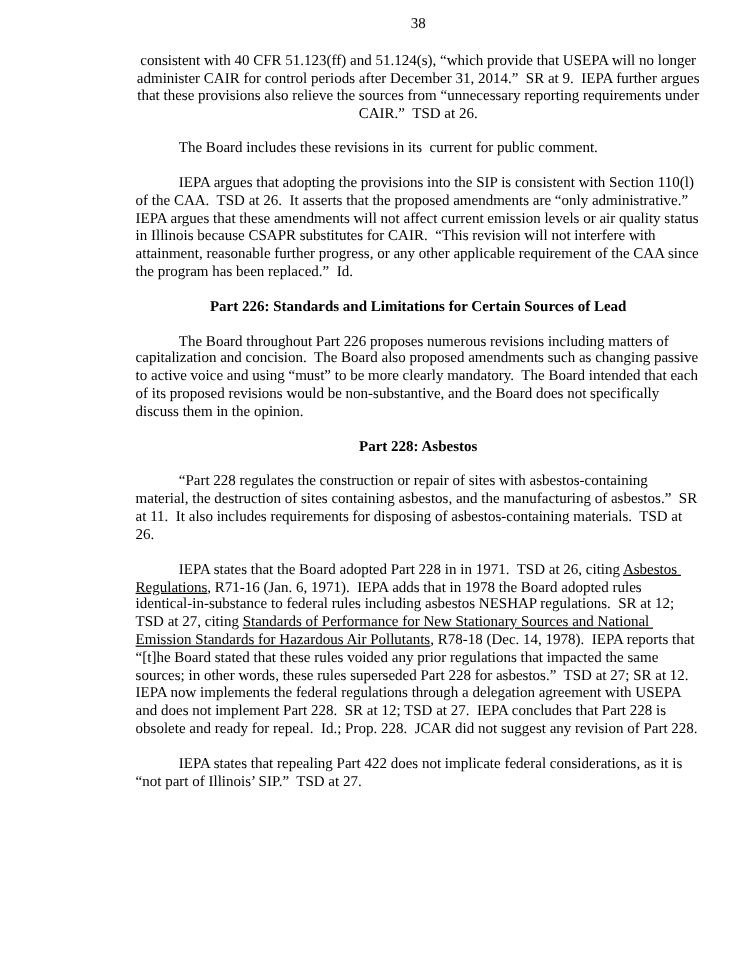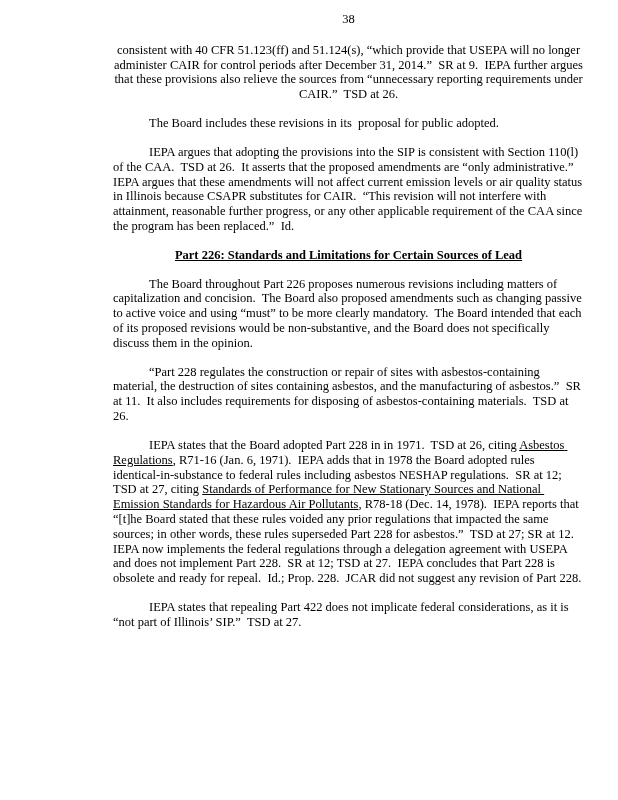--- a/index.html
+++ b/index.html
@@ -28,42 +28,42 @@
     white-space: pre-wrap;
     text-indent: 36px;
     margin-bottom: 14px;
     text-align: left;
   }
   .para.noindent { text-indent: 0; text-align: center; }
   .heading {
     font-size: 12.5px;
     font-weight: bold;
     text-align: center;
-    text-decoration: underline;
     margin: 2px 0 14px 0;
   }
   .u { text-decoration: underline; }
 </style>
 </head>
 <body>
 
 <div class="page">
   <div class="page-number">38</div>
 
   <p class="para noindent">consistent with 40 CFR 51.123(ff) and 51.124(s), “which provide that USEPA will no longer administer CAIR for control periods after December 31, 2014.”  SR at 9.  IEPA further argues that these provisions also relieve the sources from “unnecessary reporting requirements under CAIR.”  TSD at 26.</p>
 
-  <p class="para">The Board includes these revisions in its  proposal for public adopted.</p>
+  <p class="para">The Board includes these revisions in its  current for public comment.</p>
 
   <p class="para">IEPA argues that adopting the provisions into the SIP is consistent with Section 110(l) of the CAA.  TSD at 26.  It asserts that the proposed amendments are “only administrative.”  IEPA argues that these amendments will not affect current emission levels or air quality status in Illinois because CSAPR substitutes for CAIR.  “This revision will not interfere with attainment, reasonable further progress, or any other applicable requirement of the CAA since the program has been replaced.”  Id.</p>
 
   <h2 class="heading">Part 226:  Standards and Limitations for Certain Sources of Lead</h2>
 
 
   <p class="para">The Board throughout Part 226 proposes numerous revisions including matters of capitalization and concision.  The Board also proposed amendments such as changing passive to active voice and using “must” to be more clearly mandatory.  The Board intended that each of its proposed revisions would be non-substantive, and the Board does not specifically discuss them in the opinion.</p>
 
+  <h2 class="heading">Part 228:  Asbestos</h2>
 
   <p class="para">“Part 228 regulates the construction or repair of sites with asbestos-containing material, the destruction of sites containing asbestos, and the manufacturing of asbestos.”  SR at 11.  It also includes requirements for disposing of asbestos-containing materials.  TSD at 26.</p>
 
   <p class="para"><span>IEPA states that the Board adopted Part 228 in in 1971.  TSD at 26, citing </span><span class="u">Asbestos Regulations</span><span>, R71-16 (Jan. 6, 1971).  IEPA adds that in 1978 the Board adopted rules identical-in-substance to federal rules including asbestos NESHAP regulations.  SR at 12; TSD at 27, citing </span><span class="u">Standards of Performance for New Stationary Sources and National Emission Standards for Hazardous Air Pollutants</span><span>, R78-18 (Dec. 14, 1978).  IEPA reports that “[t]he Board stated that these rules voided any prior regulations that impacted the same sources; in other words, these rules superseded Part 228 for asbestos.”  TSD at 27; SR at 12.  IEPA now implements the federal regulations through a delegation agreement with USEPA and does not implement Part 228.  SR at 12; TSD at 27.  IEPA concludes that Part 228 is obsolete and ready for repeal.  Id.; Prop. 228.  JCAR did not suggest any revision of Part 228.</span></p>
 
 
   <p class="para">IEPA states that repealing Part 422 does not implicate federal considerations, as it is “not part of Illinois’ SIP.”  TSD at 27.</p>
 </div>
 
 </body></html>

